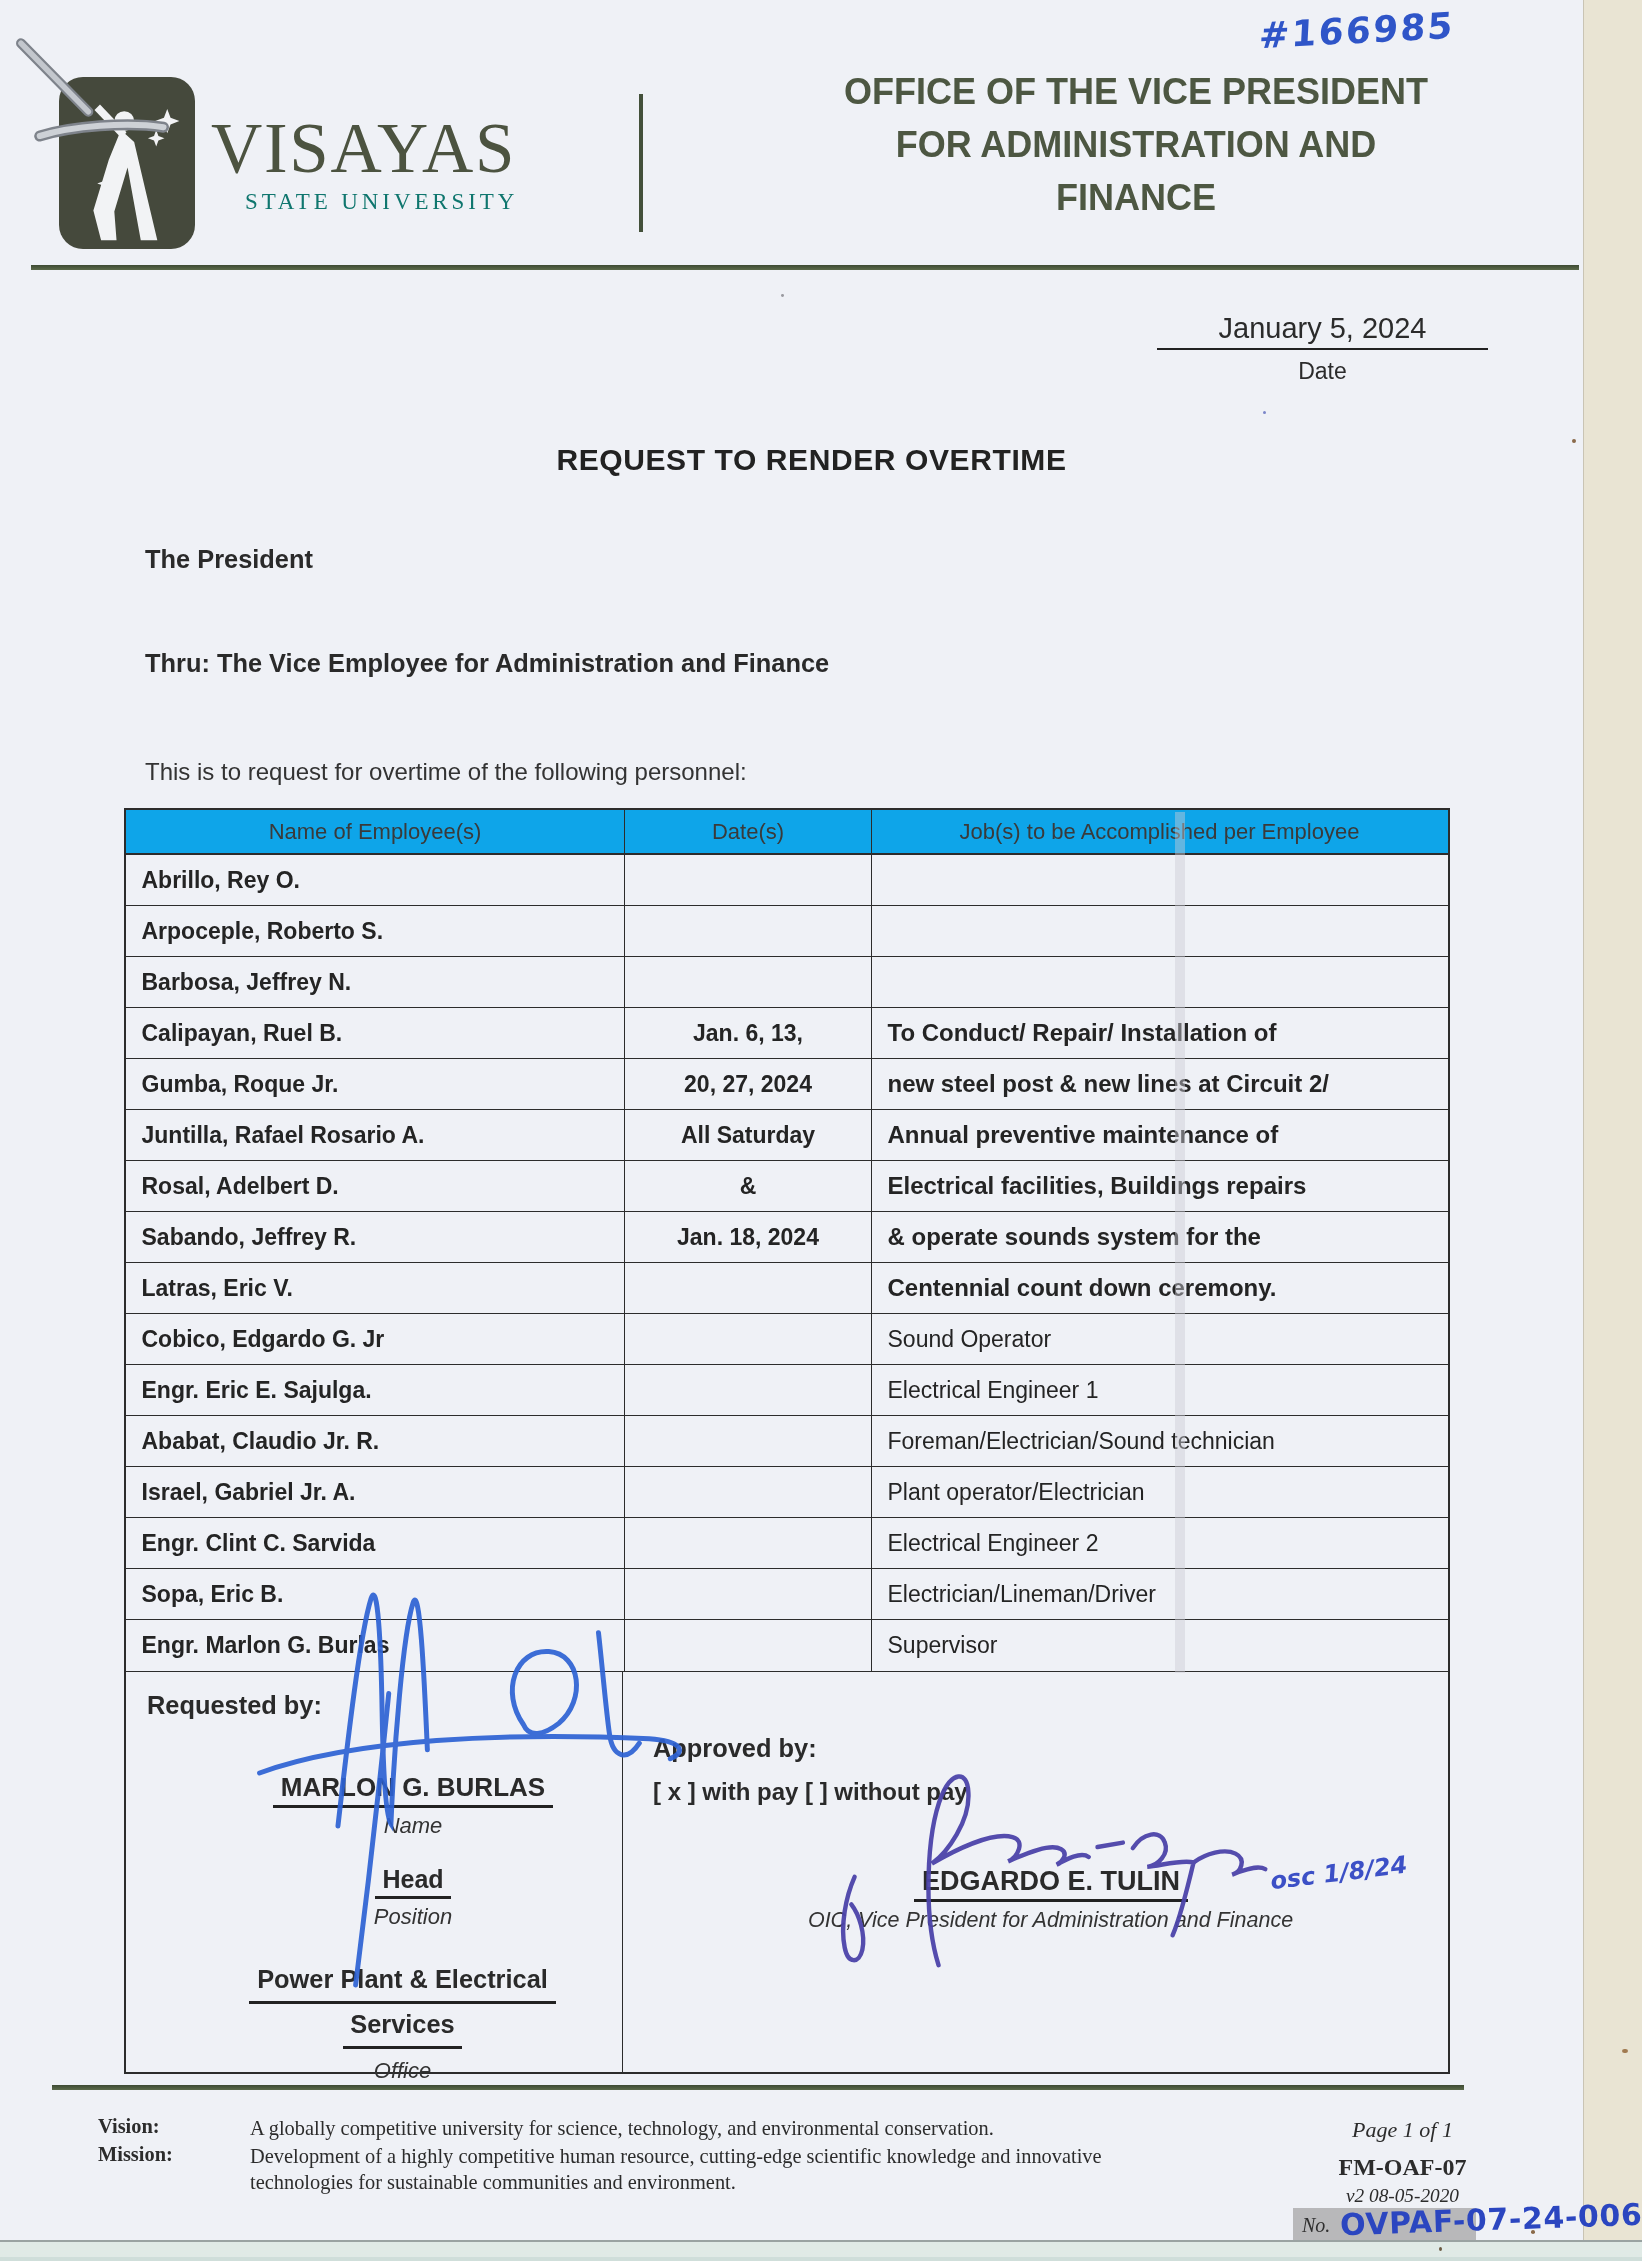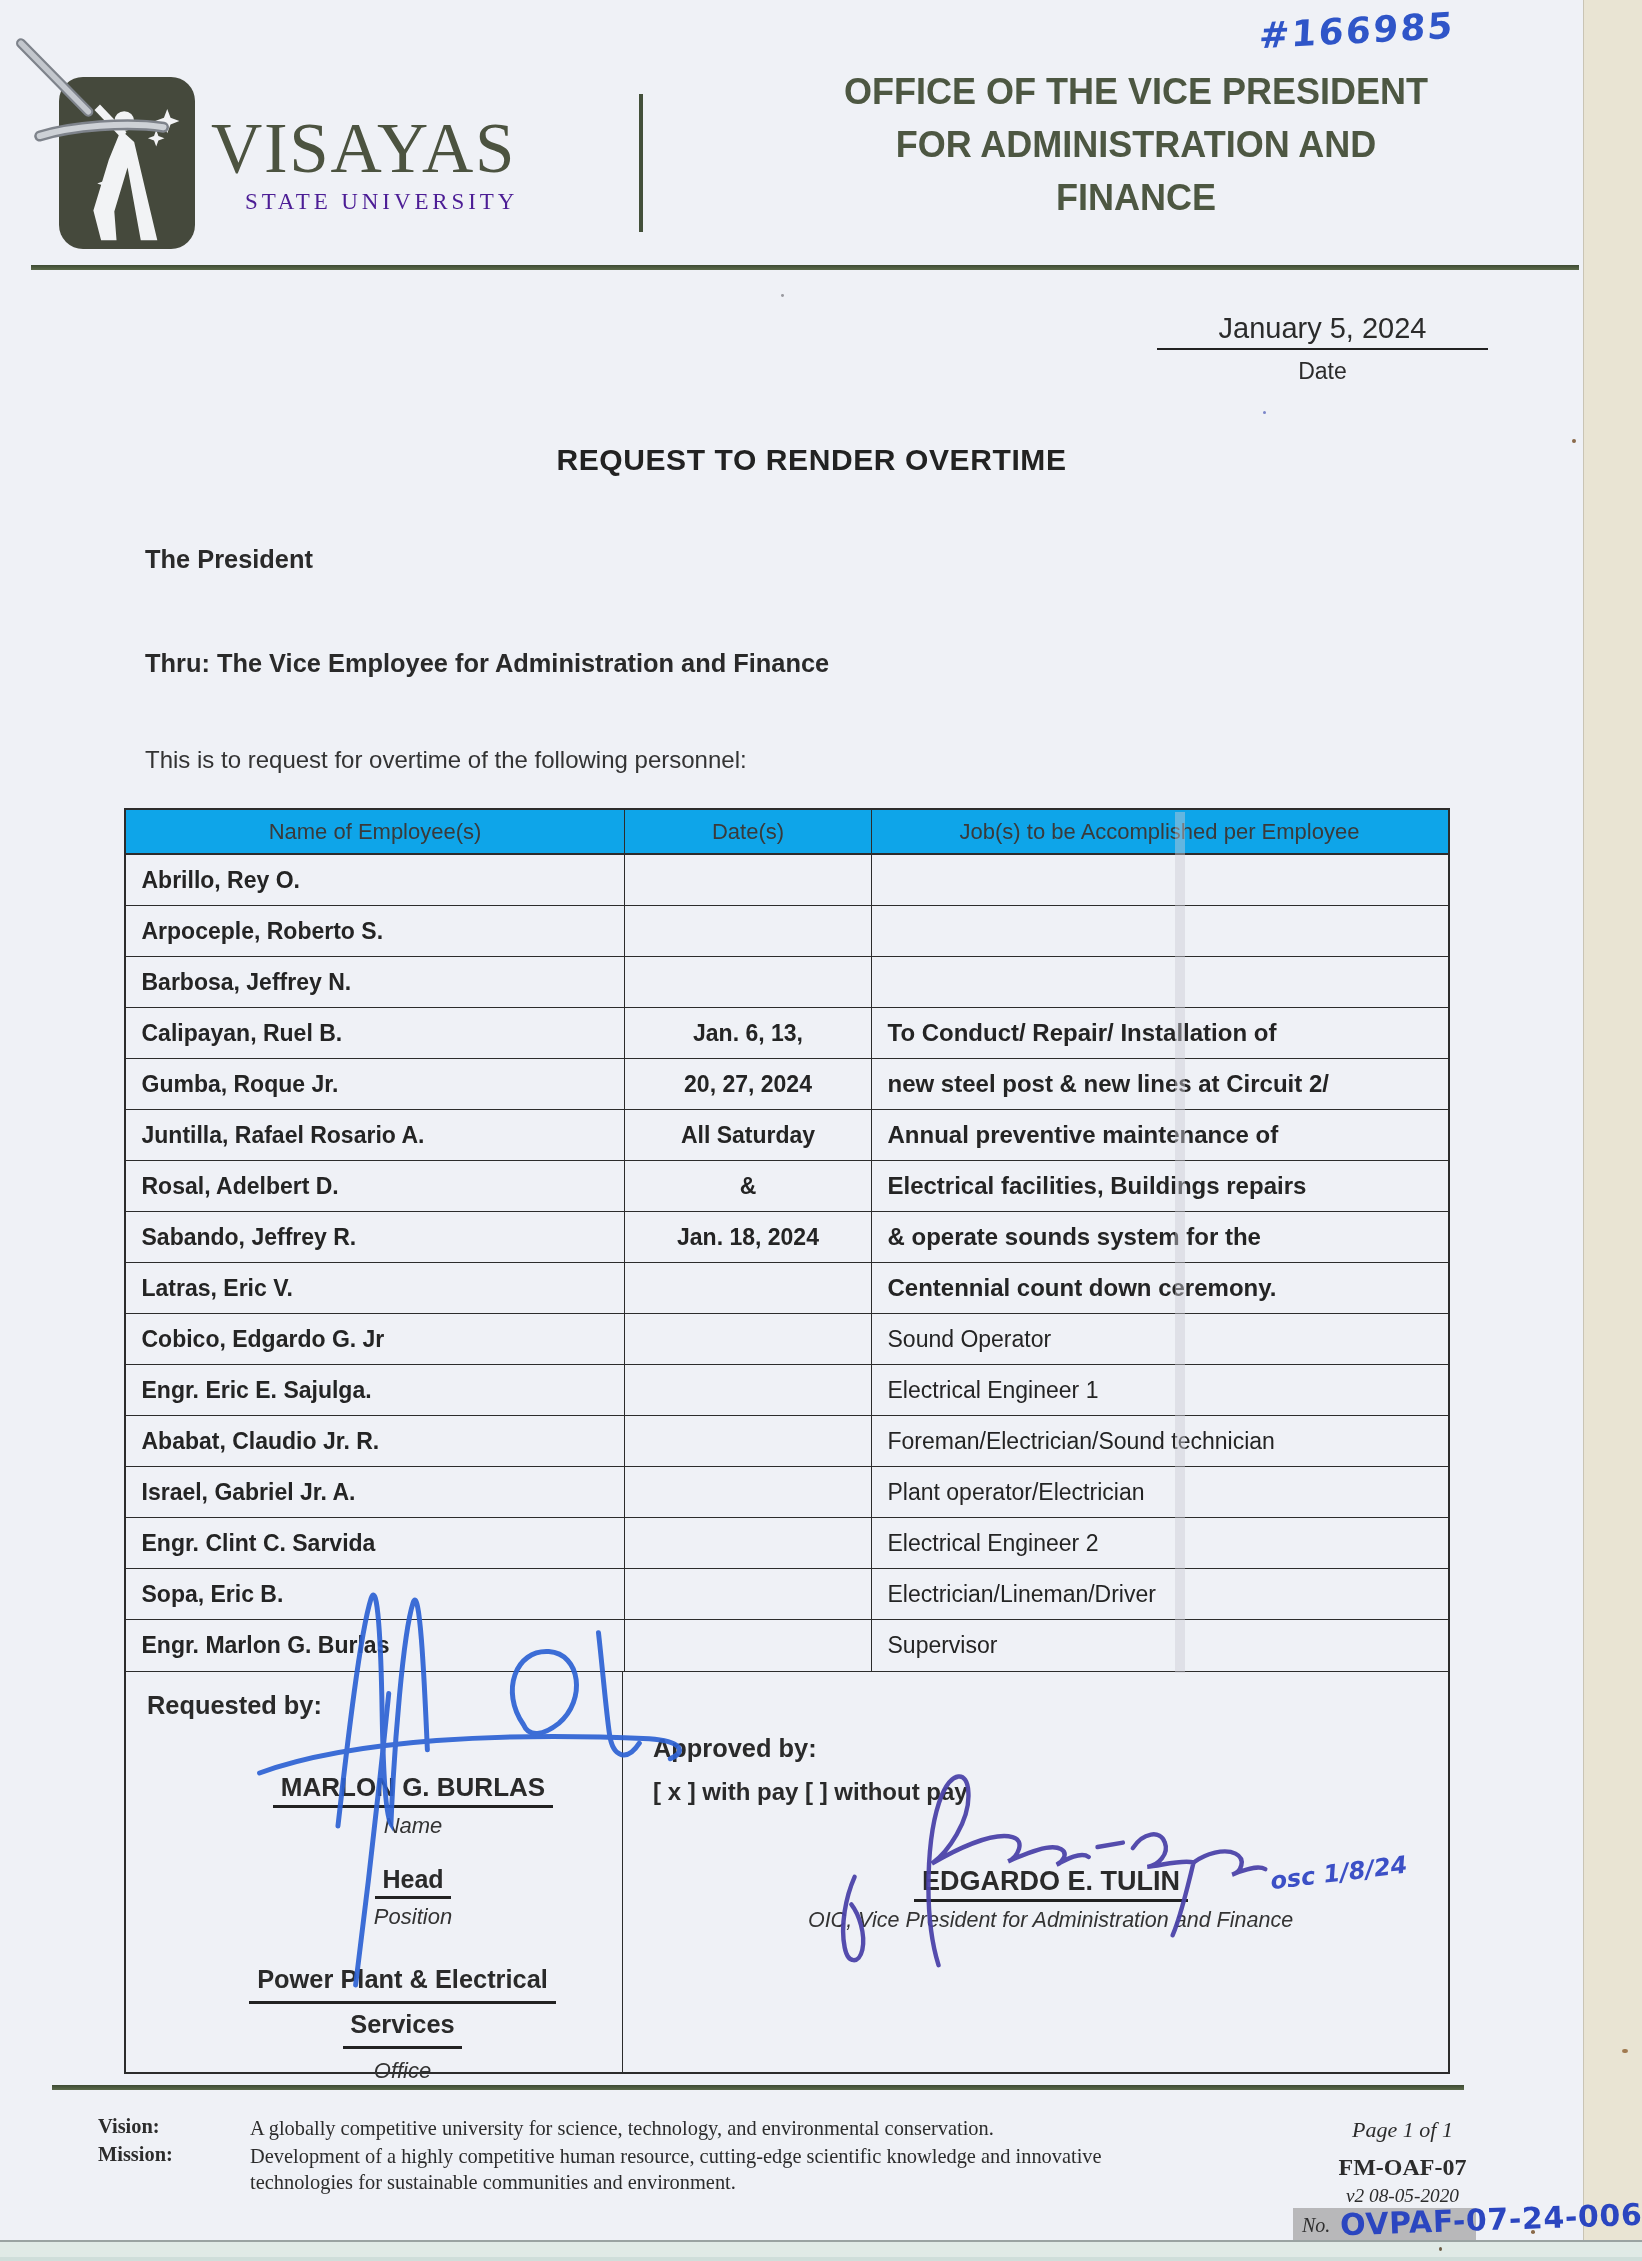--- a/index.html
+++ b/index.html
@@ -9,29 +9,29 @@
   
   .band-right{position:absolute;top:0;right:0;width:59px;height:2261px;background:#e9e4d3;border-left:1.7px solid #c9c4b4;}
   .band-bottom{position:absolute;left:0;top:2240px;width:1643px;height:21px;background:#e0eae6;border-top:2.2px solid #9aa3a2;}
   .band-bottom2{position:absolute;left:0;top:2257px;width:1643px;height:4.4px;background:#cfdeda;}
   .speck{position:absolute;border-radius:50%;}
   
   .logo-box{position:absolute;left:59px;top:77px;width:136px;height:172px;background:#45493c;border-radius:24px;}
   .brand-word{position:absolute;left:211px;top:108px;width:442px;font-family:"Liberation Serif",serif;
               font-size:71px;letter-spacing:1.7px;color:#4c5340;}
   .brand-sub{position:absolute;left:245px;top:189px;font-family:"Liberation Serif",serif;
-             font-size:23px;letter-spacing:3.9px;color:#4c1d95;}
+             font-size:23px;letter-spacing:3.9px;color:#0f766e;}
   .hdr-divider{position:absolute;left:639px;top:94px;width:4.4px;height:138px;background:#43503a;}
   .office-title{position:absolute;left:689px;top:65px;width:894px;font-weight:bold;
                 font-size:36px;line-height:53px;letter-spacing:0px;color:#4d5742;text-align:center;}
   .rule-green{position:absolute;height:5px;background:linear-gradient(#3d4a33,#5c6a4b);}
   .handwrite{color:#2f55c8;font-family:"DejaVu Sans",sans-serif;font-weight:bold;}
   
   .doc-bold{font-weight:bold;font-size:25.4px;color:#2a2a2a;}
-  .doc-reg{font-size:24px;color:#333;}
+  .doc-reg{font-size:24px;color:#333;margin-top:12px;}
   .date-line{position:absolute;left:1157px;top:312px;width:331px;text-align:center;
              font-size:29px;color:#2b2b2b;border-bottom:2.8px solid #222;padding-bottom:3.3px;}
   .date-cap{position:absolute;left:1157px;top:358px;width:331px;text-align:center;font-size:23px;color:#2b2b2b;}
   .main-title{position:absolute;left:370px;top:443px;width:883px;text-align:center;
               font-weight:bold;font-size:30px;letter-spacing:0.6px;color:#222;}
   
   .otable{position:absolute;left:124px;top:808px;width:1326px;border:2.2px solid #2c2c2c;box-sizing:border-box;}
   .thead{display:grid;grid-template-columns:499px 247px 575px;height:45px;background:#0ea5e9;
          border-bottom:2.8px solid #2c2c2c;box-sizing:border-box;}
   .thead>div{font-size:22px;color:#3a3a3a;display:flex;align-items:center;justify-content:center;

